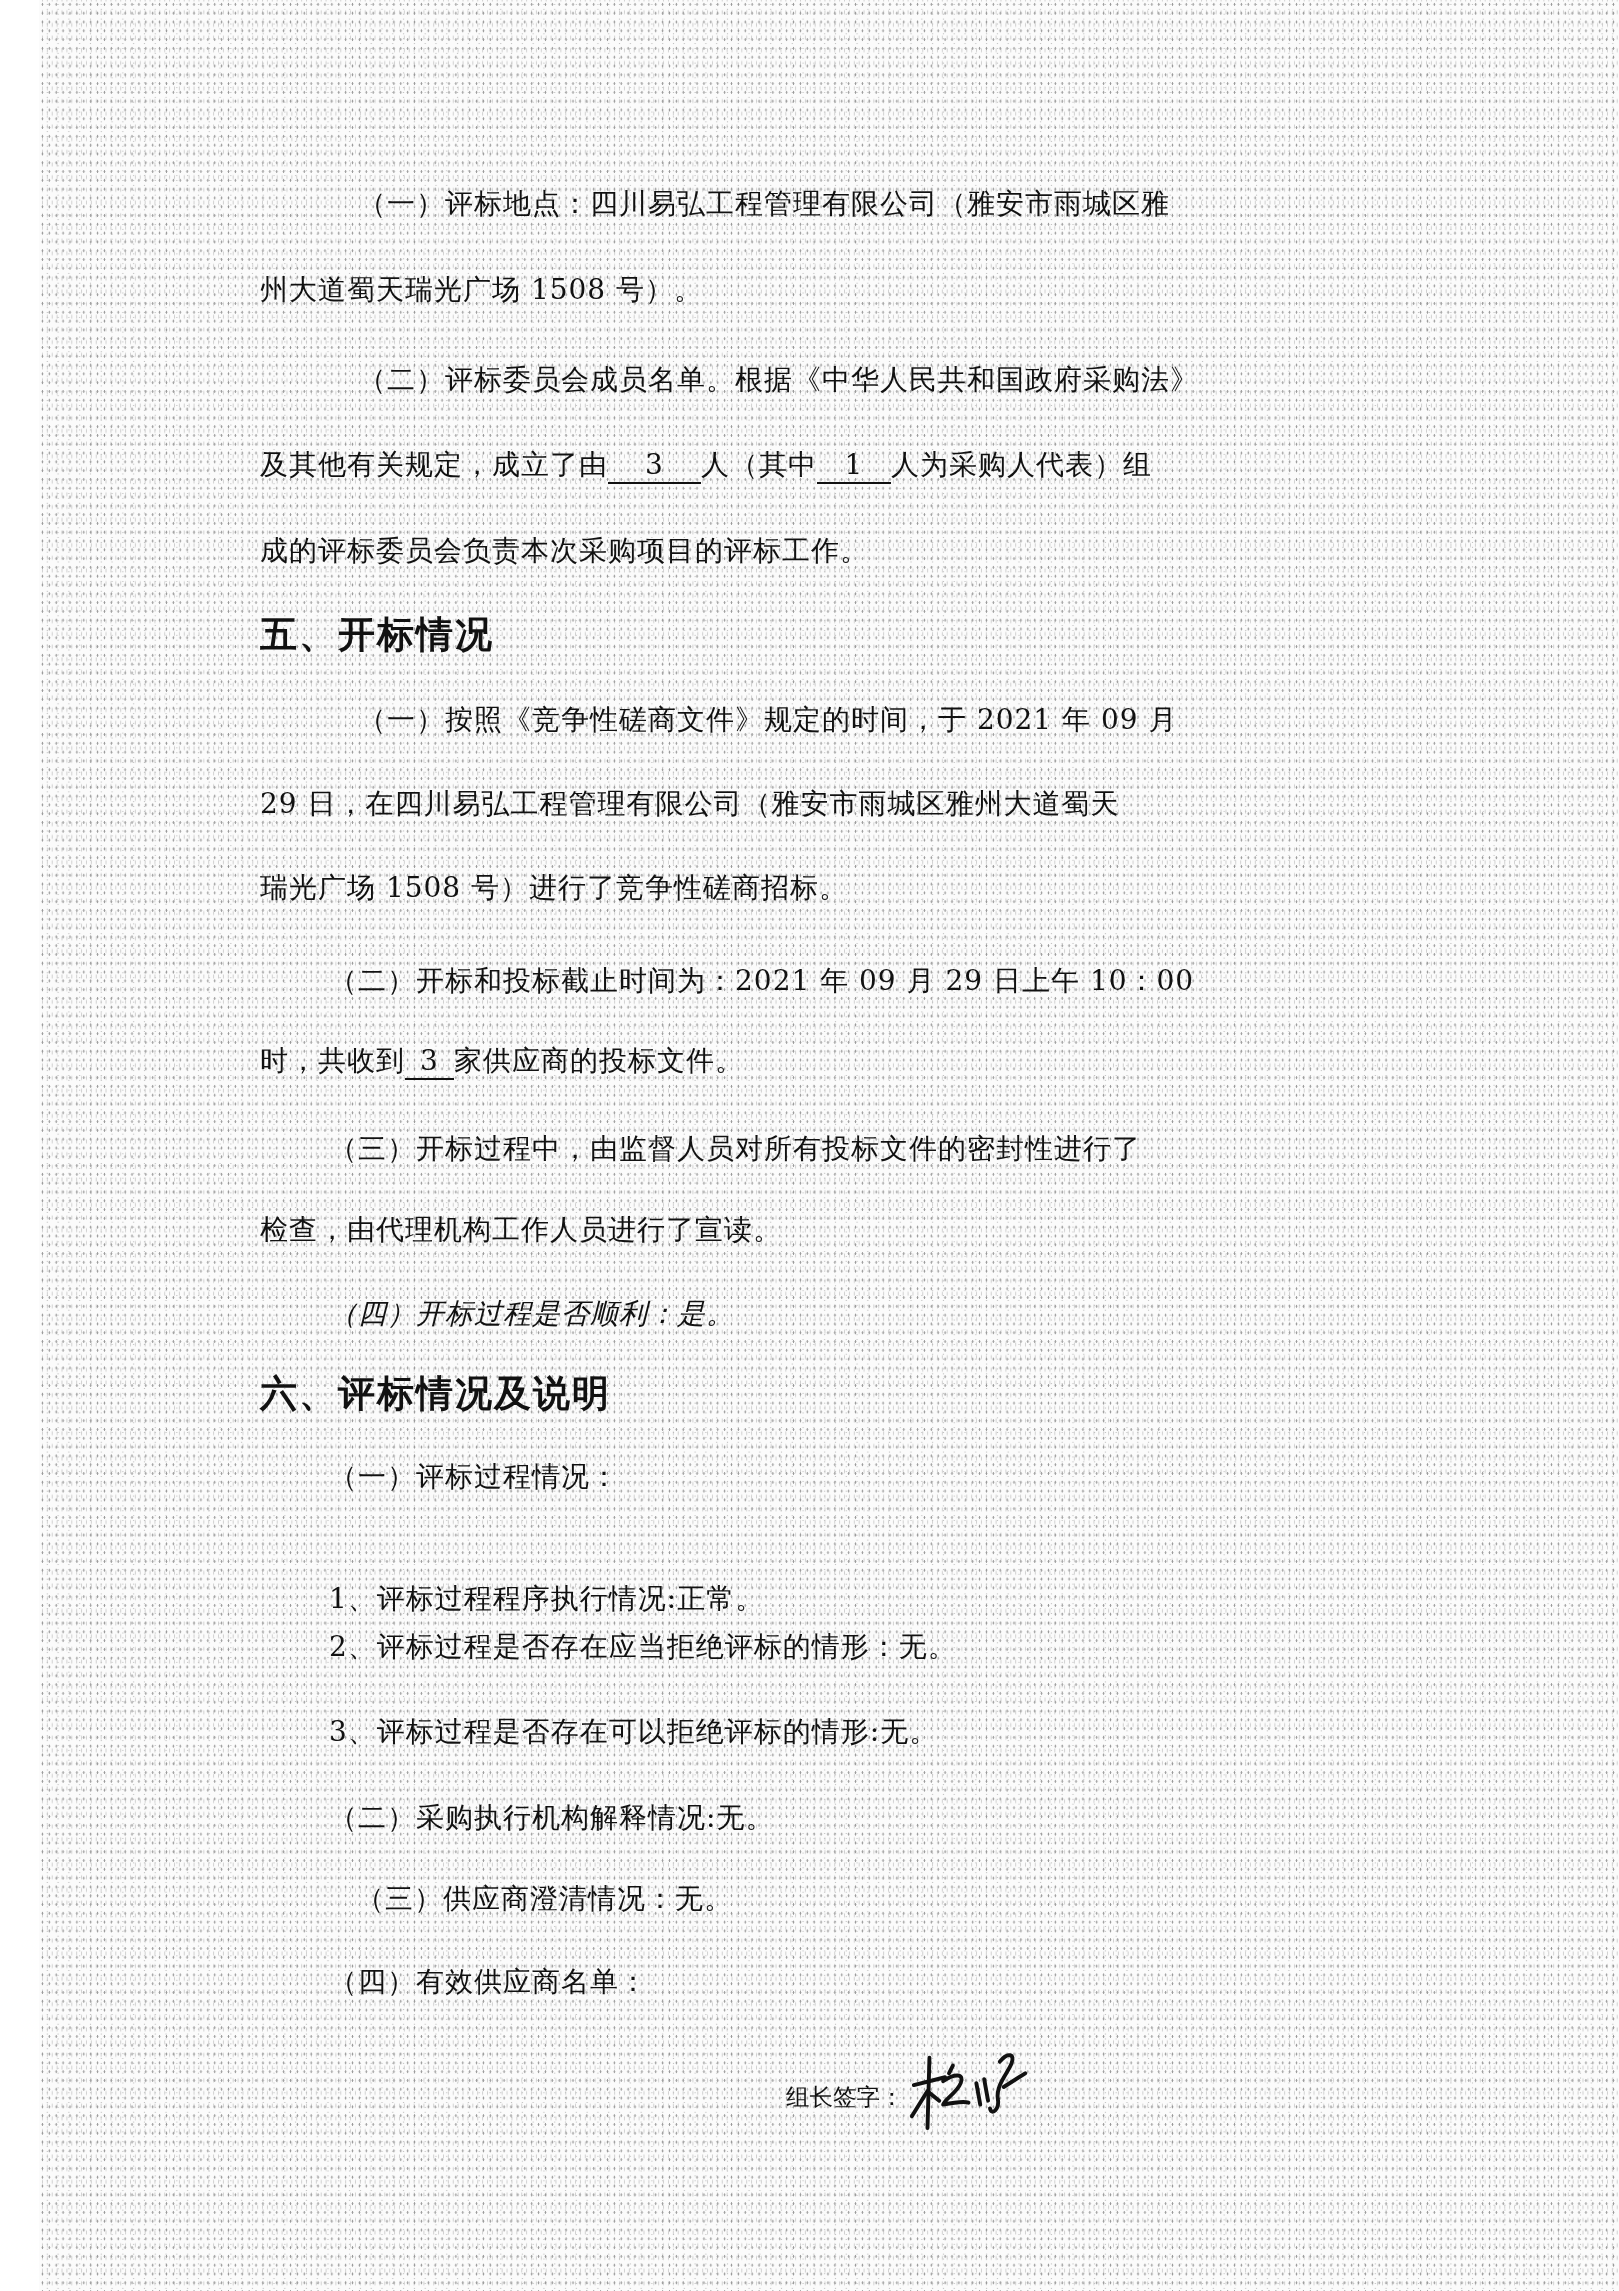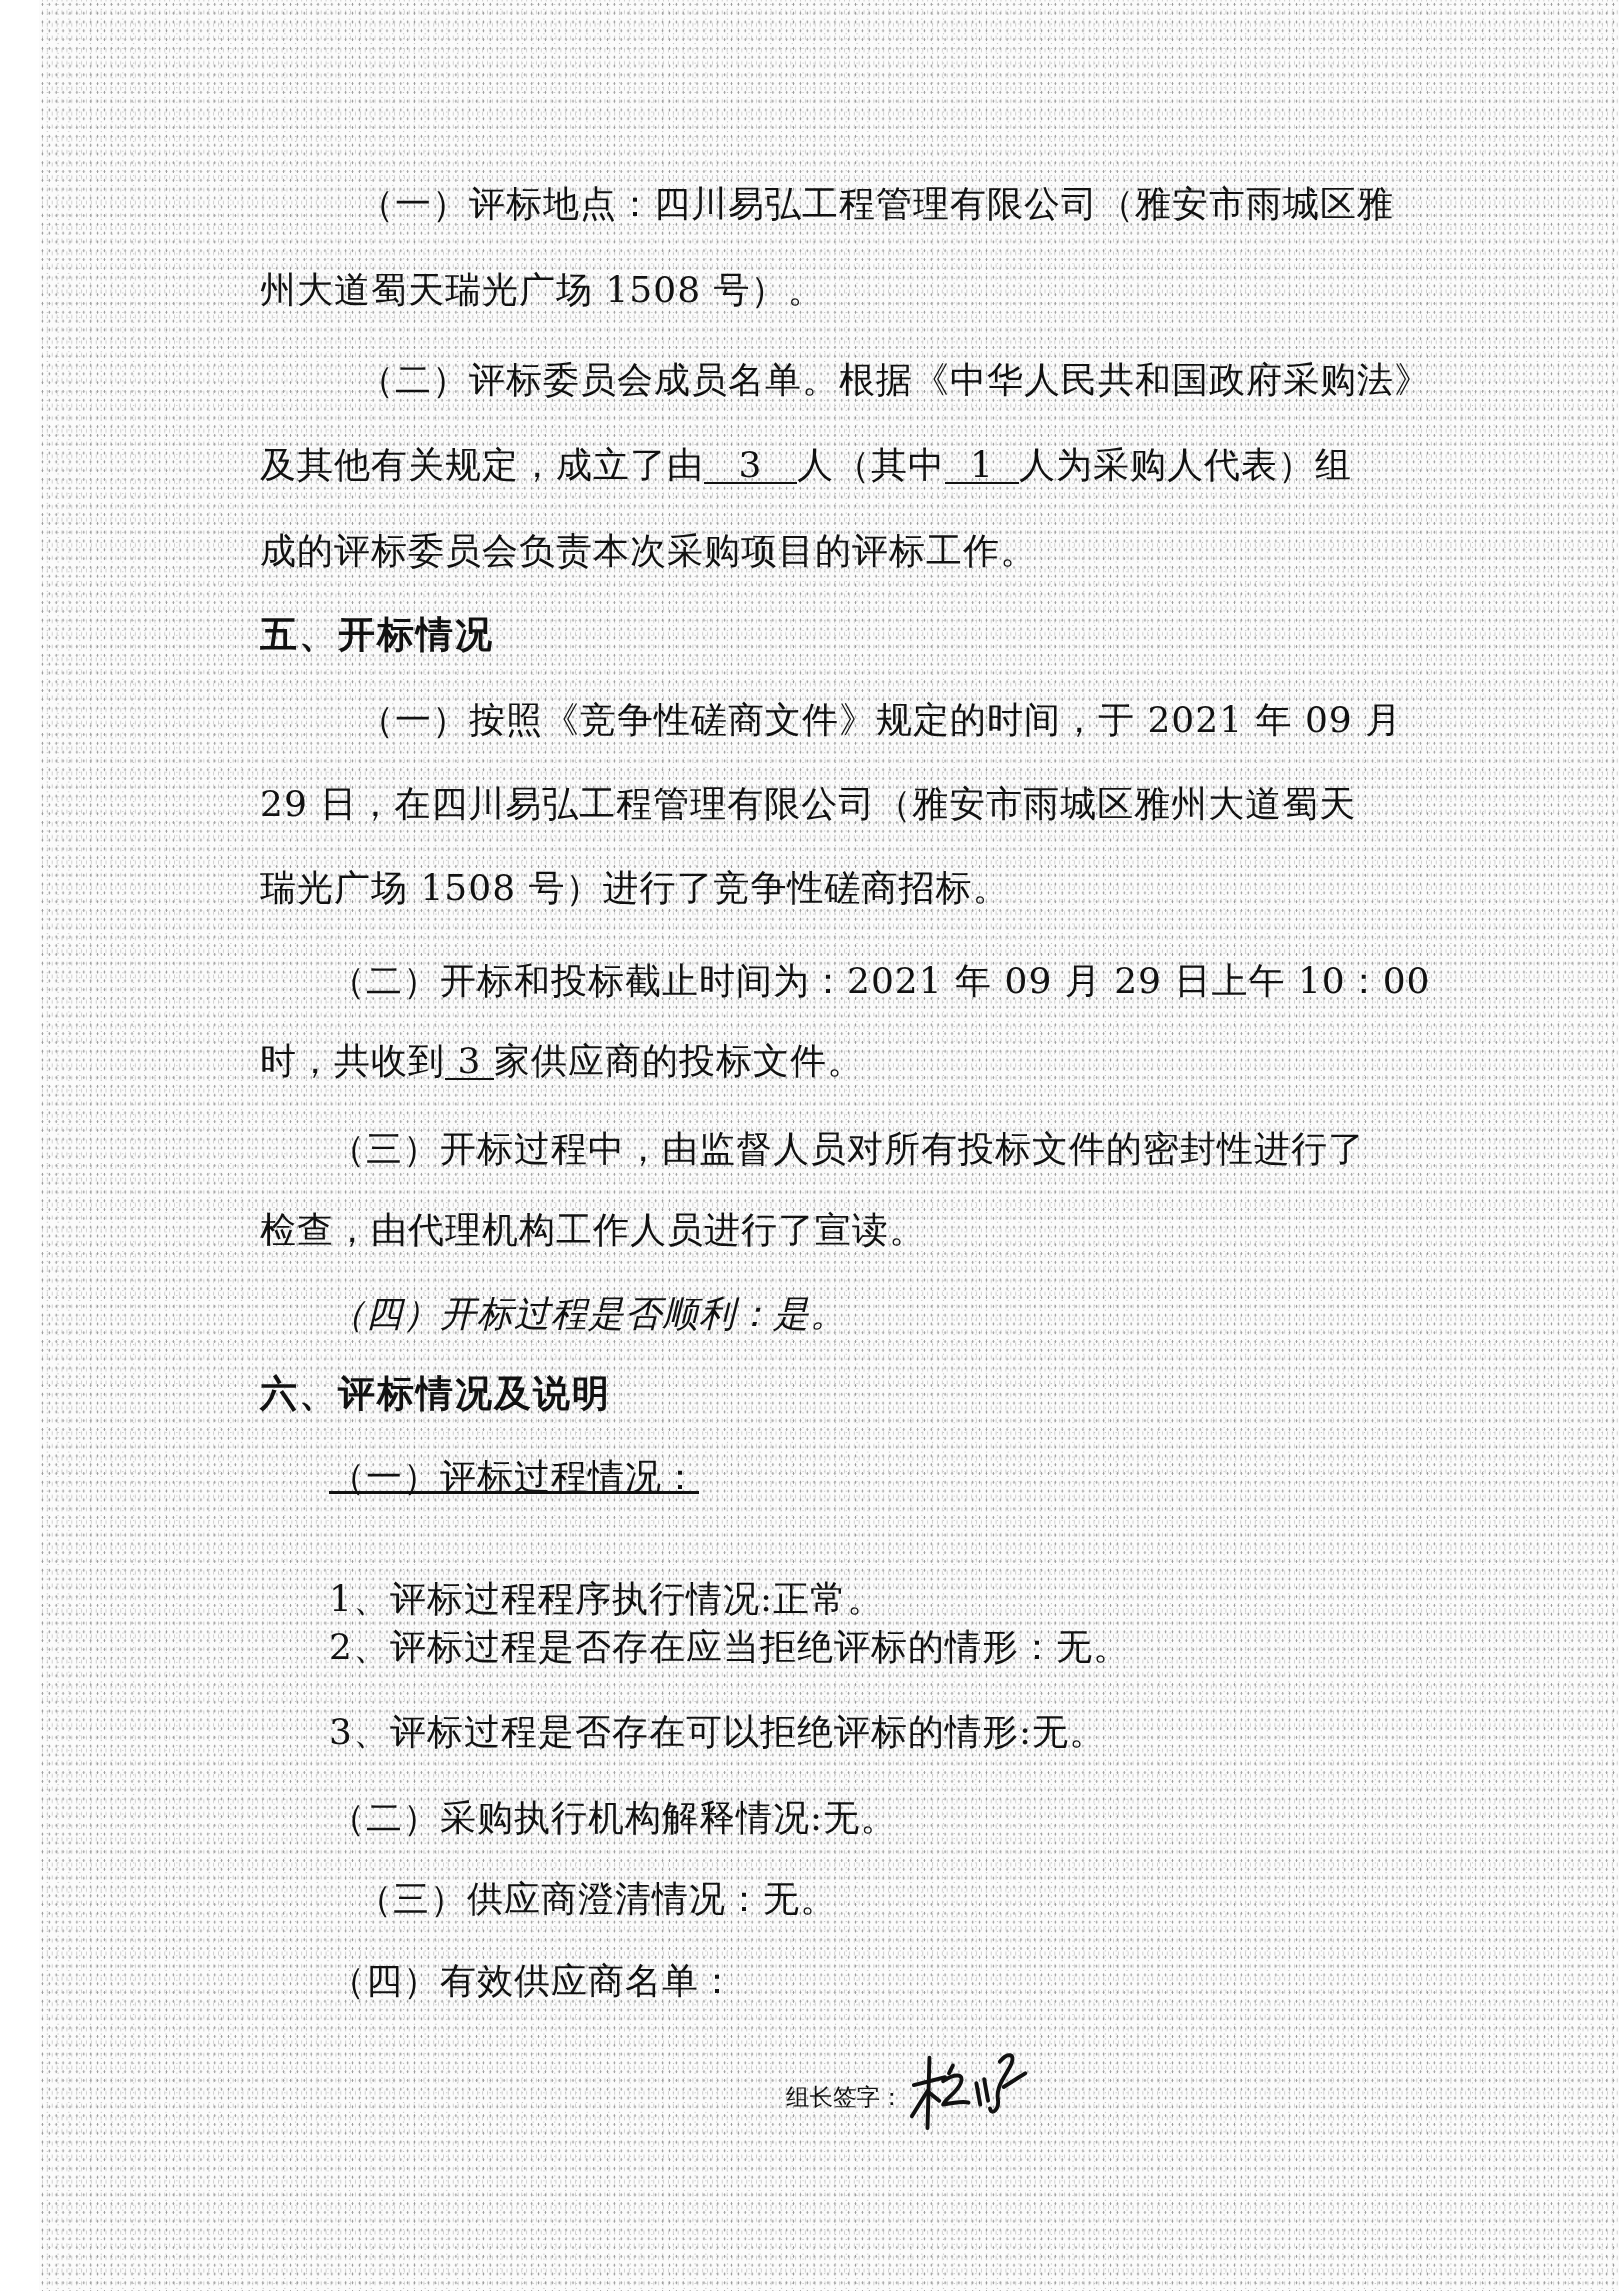--- a/index.html
+++ b/index.html
@@ -31,21 +31,21 @@
     }
     .content {
       position: absolute;
       left: 221px;
       top: 0;
       width: 1137px;
     }
     .line {
       position: absolute;
       left: 0;
-      font-size: 36px;
+      font-size: 28px;
       line-height: 43px;
       white-space: nowrap;
       letter-spacing: 1px;
     }
     .indent { left: 98px; }
     .indent-s { left: 69px; }
     .heading {
       position: absolute;
       left: 0;
       width: 1137px;
@@ -102,21 +102,21 @@
       <span>时，共收到</span><span class="blank" style="width:49px;">3</span><span>家供应商的投标文件。</span>
     </div>
 
     <div class="line indent-s" style="top:1127px;">（三）开标过程中，由监督人员对所有投标文件的密封性进行了</div>
     <div class="line" style="top:1208px;">检查，由代理机构工作人员进行了宣读。</div>
 
     <div class="line indent-s" style="top:1292px;font-style:italic;">（四）开标过程是否顺利：是。</div>
 
     <div class="heading" style="top:1372px;">六、评标情况及说明</div>
 
-    <div class="line indent-s" style="top:1455px;text-decoration:underline;">（一）评标过程情况：</div>
+    <div class="line indent-s" style="top:1455px;">（一）评标过程情况：</div>
     <div class="line indent-s" style="top:1577px;">1、评标过程程序执行情况:正常。</div>
     <div class="line indent-s" style="top:1625px;">2、评标过程是否存在应当拒绝评标的情形：无。</div>
     <div class="line indent-s" style="top:1710px;">3、评标过程是否存在可以拒绝评标的情形:无。</div>
     <div class="line indent-s" style="top:1796px;">（二）采购执行机构解释情况:无。</div>
     <div class="line indent-s" style="top:1877px;margin-left:27px;">（三）供应商澄清情况：无。</div>
     <div class="line indent-s" style="top:1960px;font-family:Liberation Serif, serif;">（四）有效供应商名单：</div>
   </div>
 
   <div class="sig">组长签字：</div>
   <svg class="sig-mark" viewBox="0 0 130 90">

